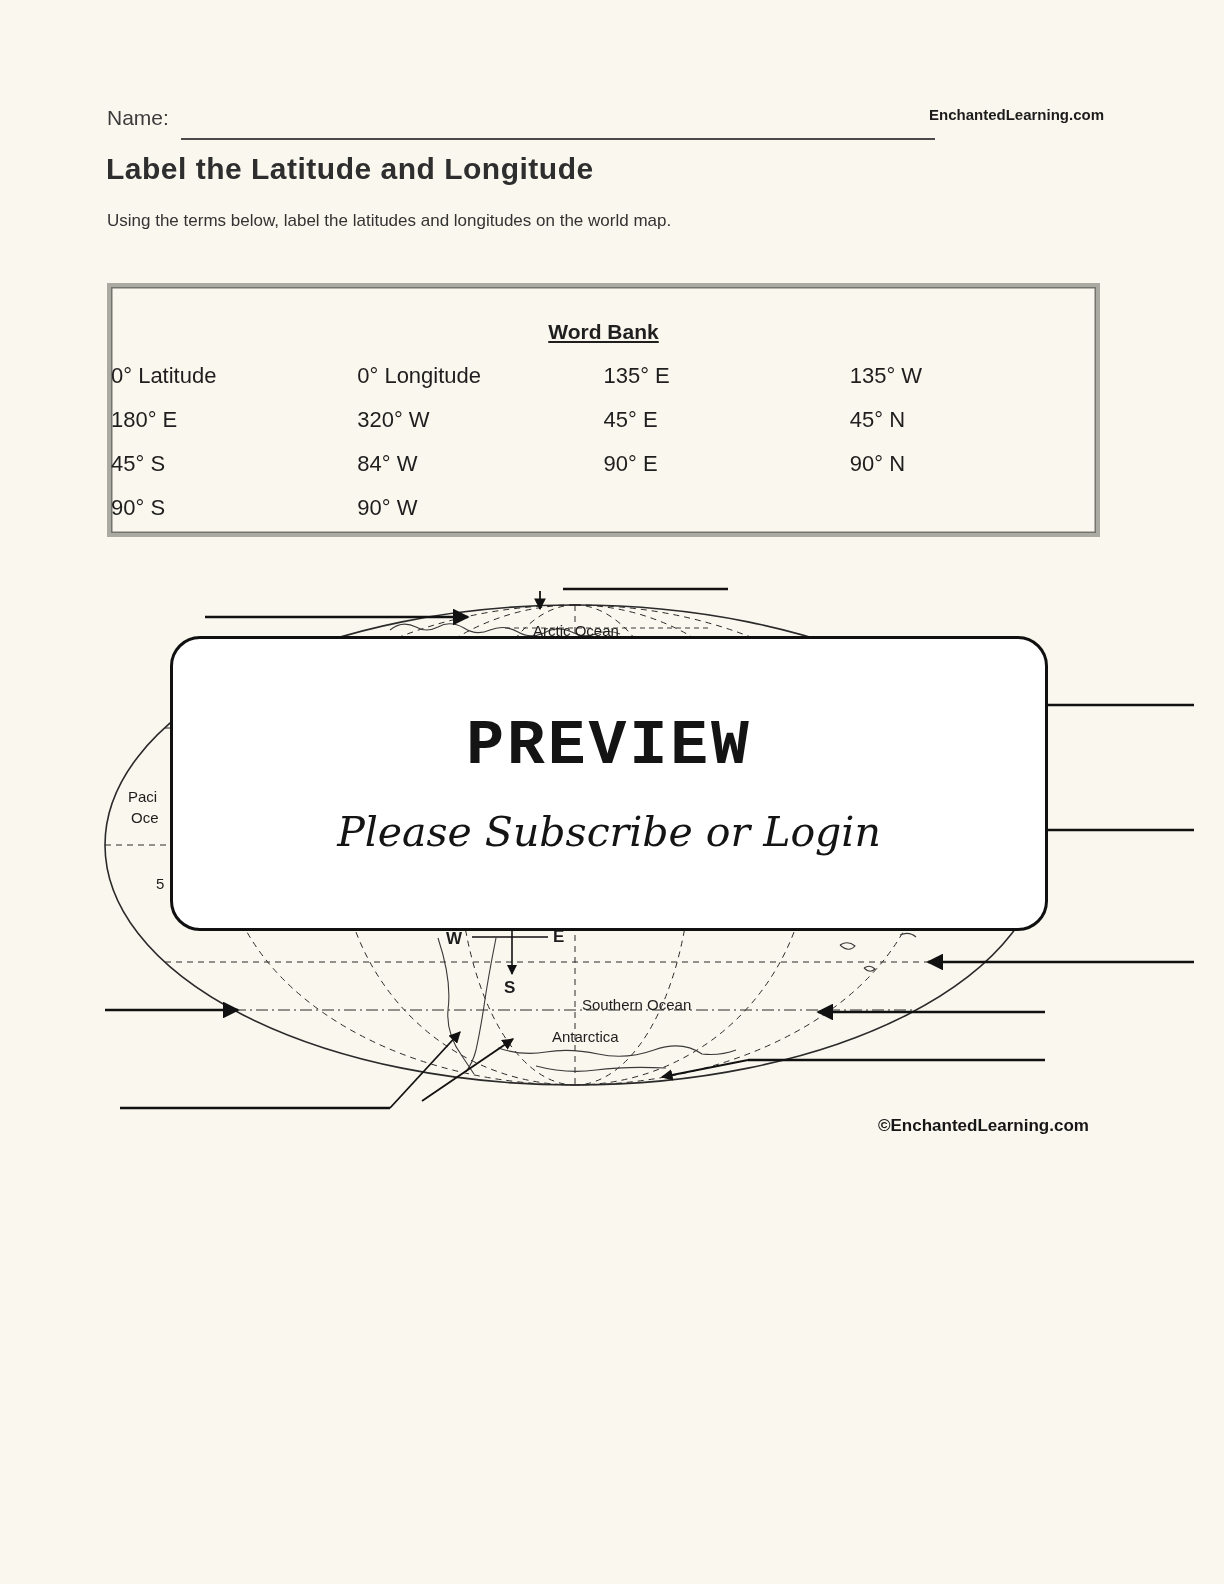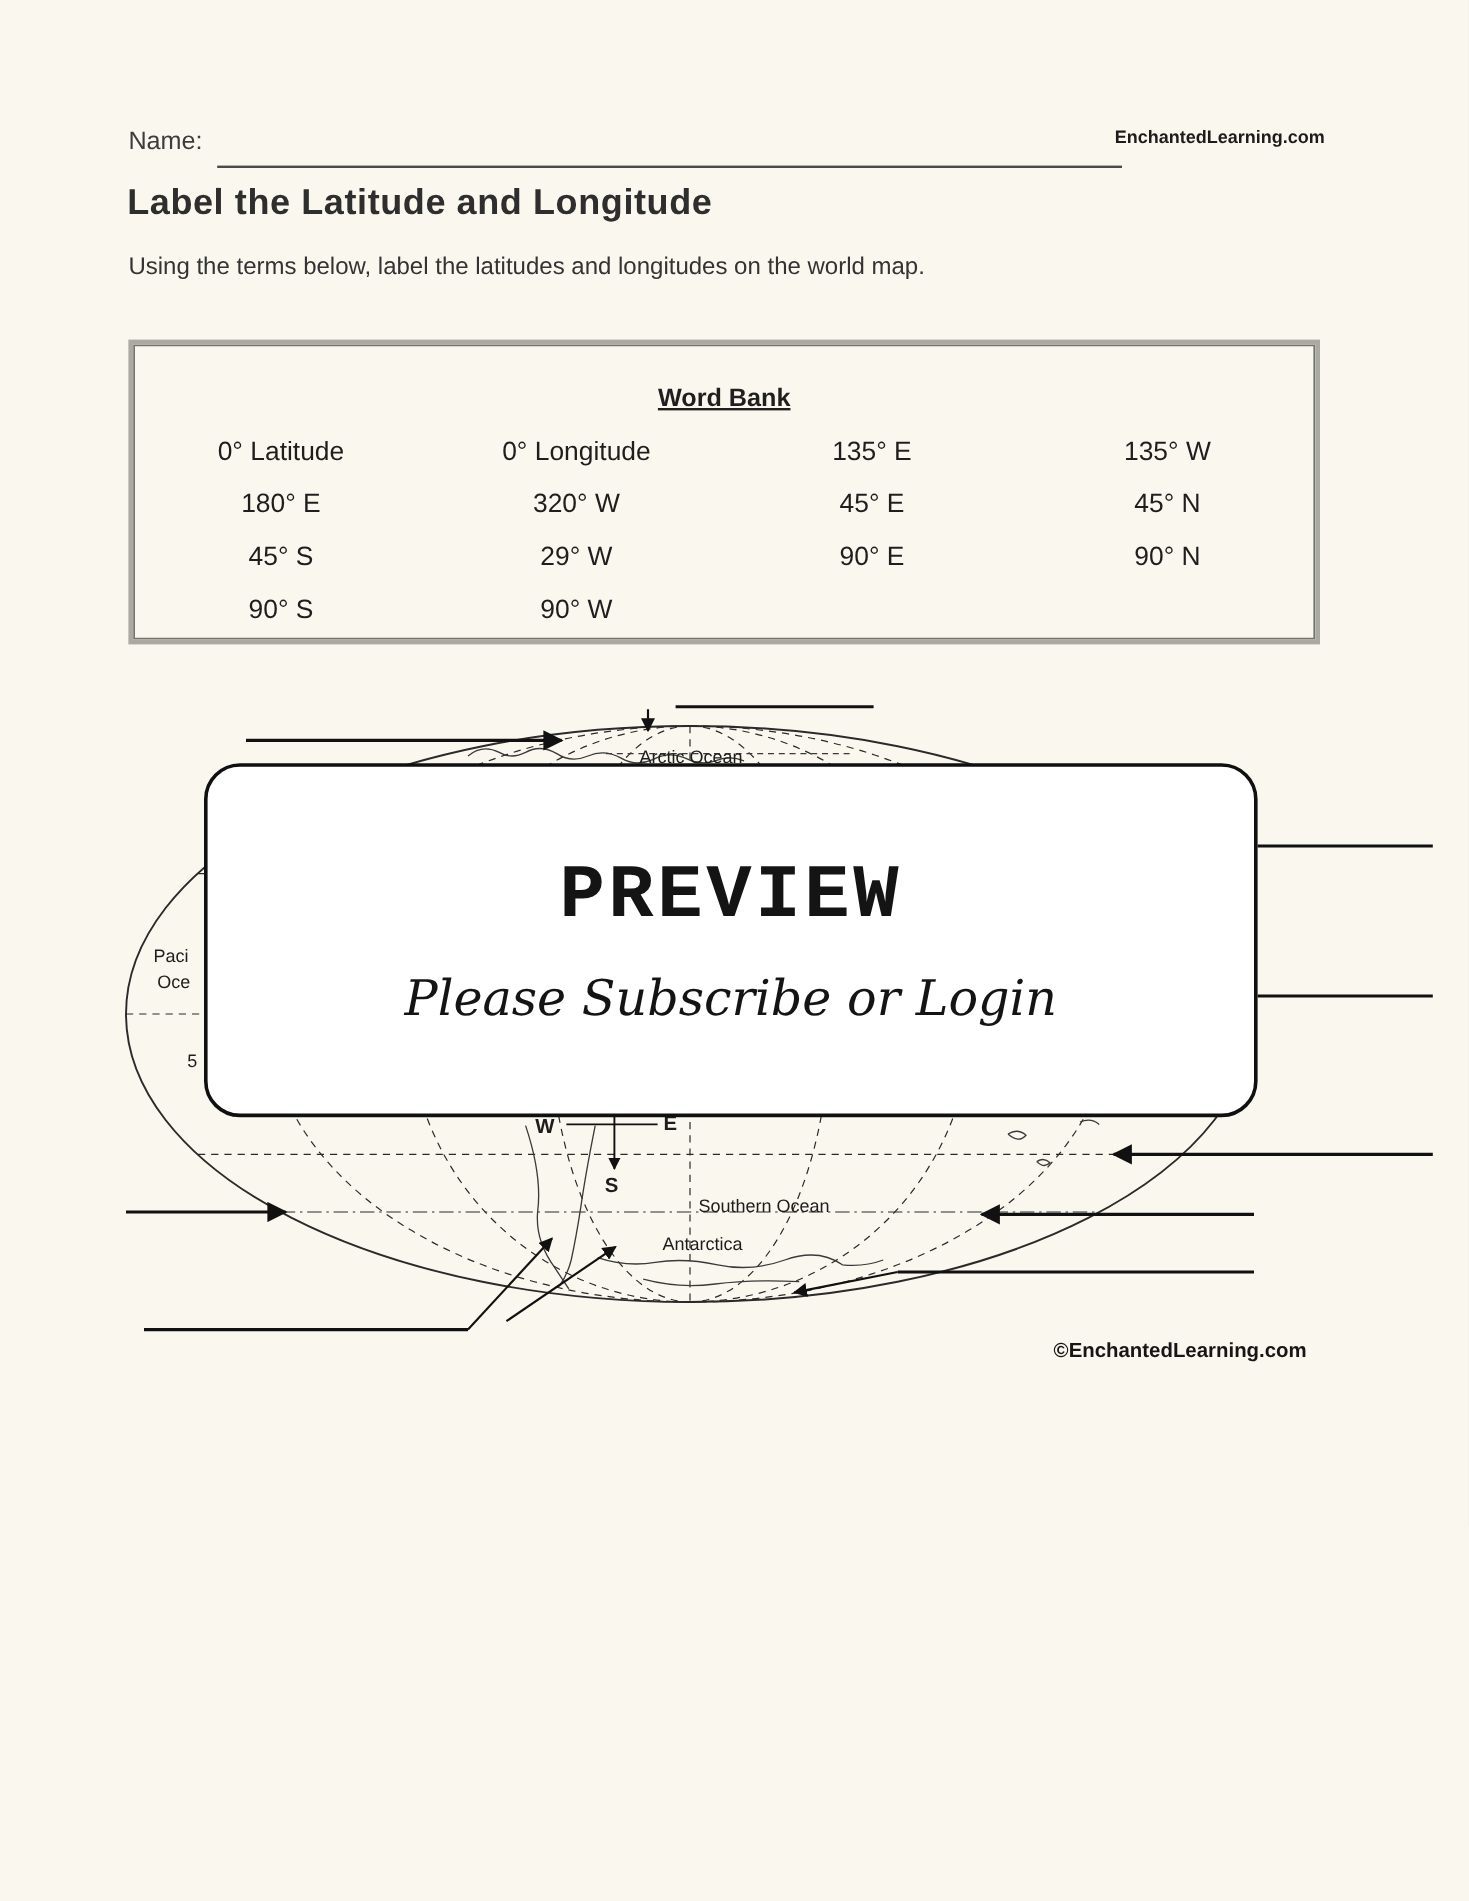--- a/index.html
+++ b/index.html
@@ -8,34 +8,34 @@
     background:#faf7ee; margin:0 auto; overflow:hidden;
     font-family:"Liberation Sans", sans-serif; color:#2b2b2b;
   }
   .abs { position:absolute; }
 
   .name-label { left:107px; top:106px; font-size:21px; color:#3c3c3c; }
   .name-line { left:181px; top:116px; width:754px; height:22px; border-bottom:2px solid #4a4a4a; }
   .site-name { top:106px; right:120px; font-size:15px; font-weight:bold; color:#1c1c1c; }
 
   .page-title { left:106px; top:152px; font-size:30px; font-weight:bold; color:#2e2e2e; letter-spacing:0.5px; }
-  .instructions { left:107px; top:211px; font-size:20px; color:#333; }
+  .instructions { left:107px; top:211px; font-size:17px; color:#333; }
 
   .word-bank {
     left:107px; top:283px; width:993px; height:254px;
     border:4px solid #aaaaa2; box-shadow: inset 0 0 0 1.5px #74746c;
     box-sizing:border-box;
   }
   .wb-title {
     margin-top:33px; text-align:center; font-size:21px; font-weight:bold;
     text-decoration:underline; color:#1f1f1f;
   }
   .wb-grid {
     margin-top:18px; display:grid; grid-template-columns:repeat(4,1fr);
-    row-gap:16px; text-align:center; font-size:22px; color:#1e1e1e; line-height:28px;
+    row-gap:16px; text-align:left; font-size:22px; color:#1e1e1e; line-height:28px;
   }
 
   .map-area { left:100px; top:580px; width:1110px; height:532px; }
   .map-area svg { position:absolute; left:0; top:0; }
 
   .preview-box {
     left:170px; top:636px; width:878px; height:295px;
     background:#ffffff; border:3.5px solid #101010; border-radius:30px;
     box-sizing:border-box; display:flex; flex-direction:column;
     align-items:center; justify-content:center; gap:26px;
@@ -69,21 +69,21 @@
     <div class="wb-grid">
       <span>0° Latitude</span>
       <span>0° Longitude</span>
       <span>135° E</span>
       <span>135° W</span>
       <span>180° E</span>
       <span>320° W</span>
       <span>45° E</span>
       <span>45° N</span>
       <span>45° S</span>
-      <span>29° W</span>
+      <span>84° W</span>
       <span>90° E</span>
       <span>90° N</span>
       <span>90° S</span>
       <span>90° W</span>
     </div>
   </div>
 
   <div class="abs map-area">
     <svg width="1110" height="532" viewBox="0 0 1110 532">
       <defs>

